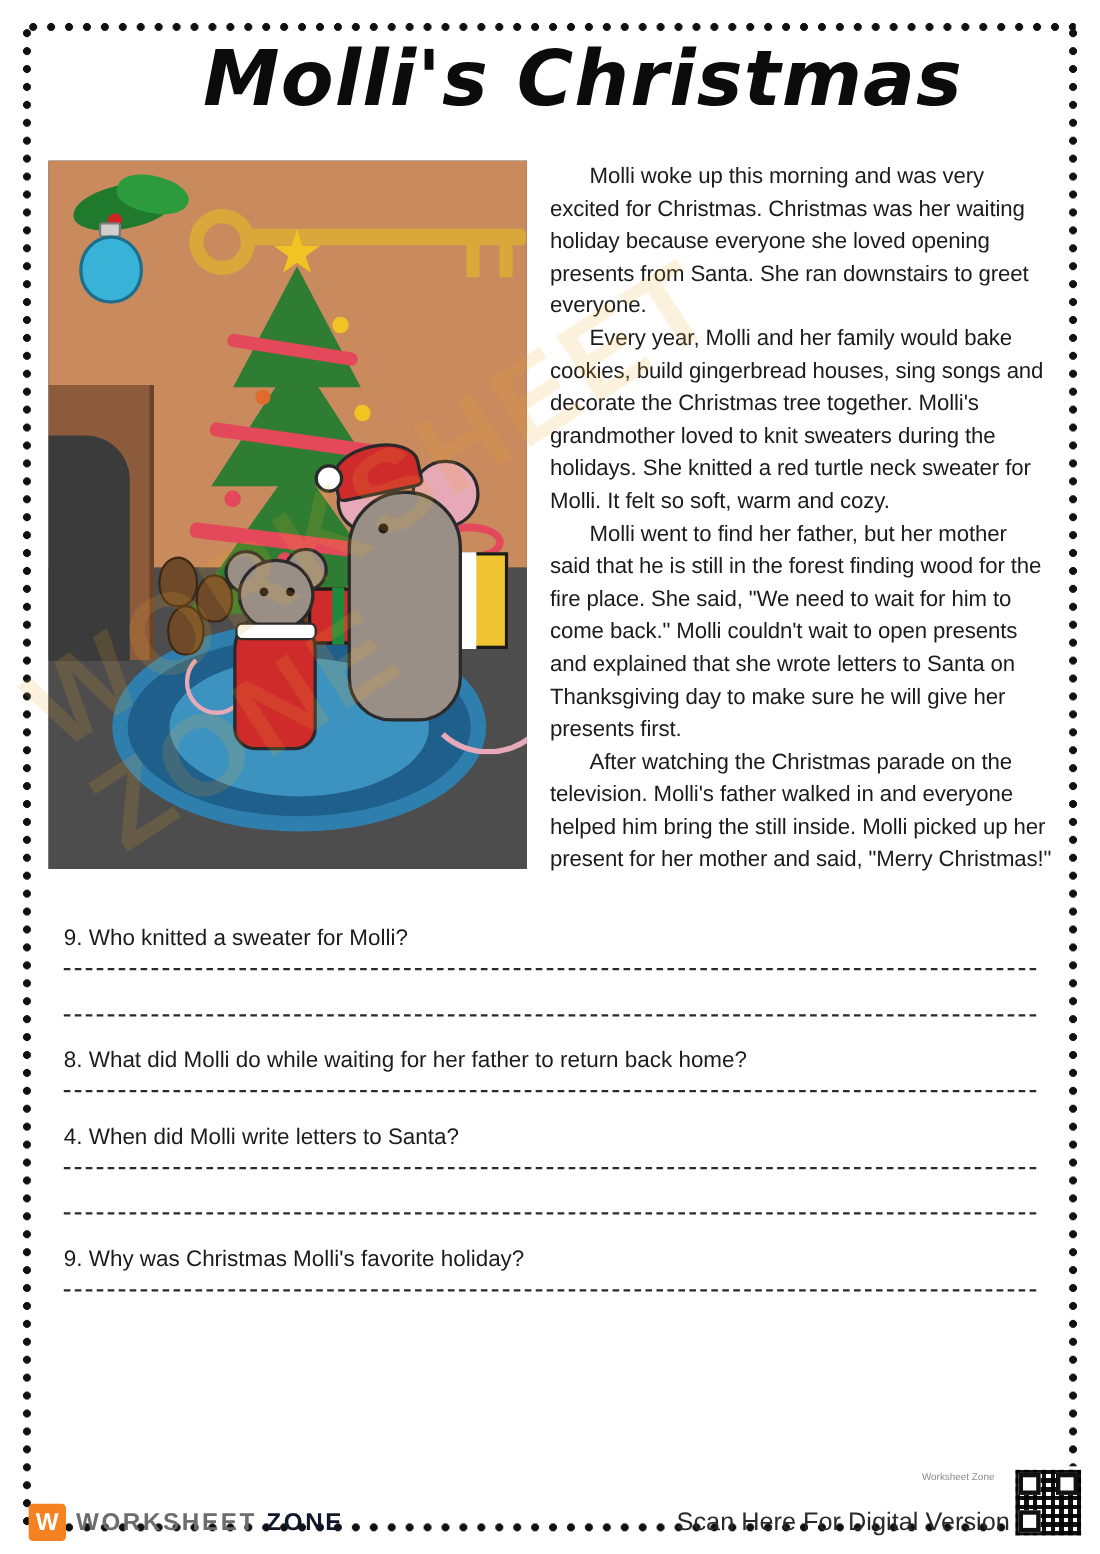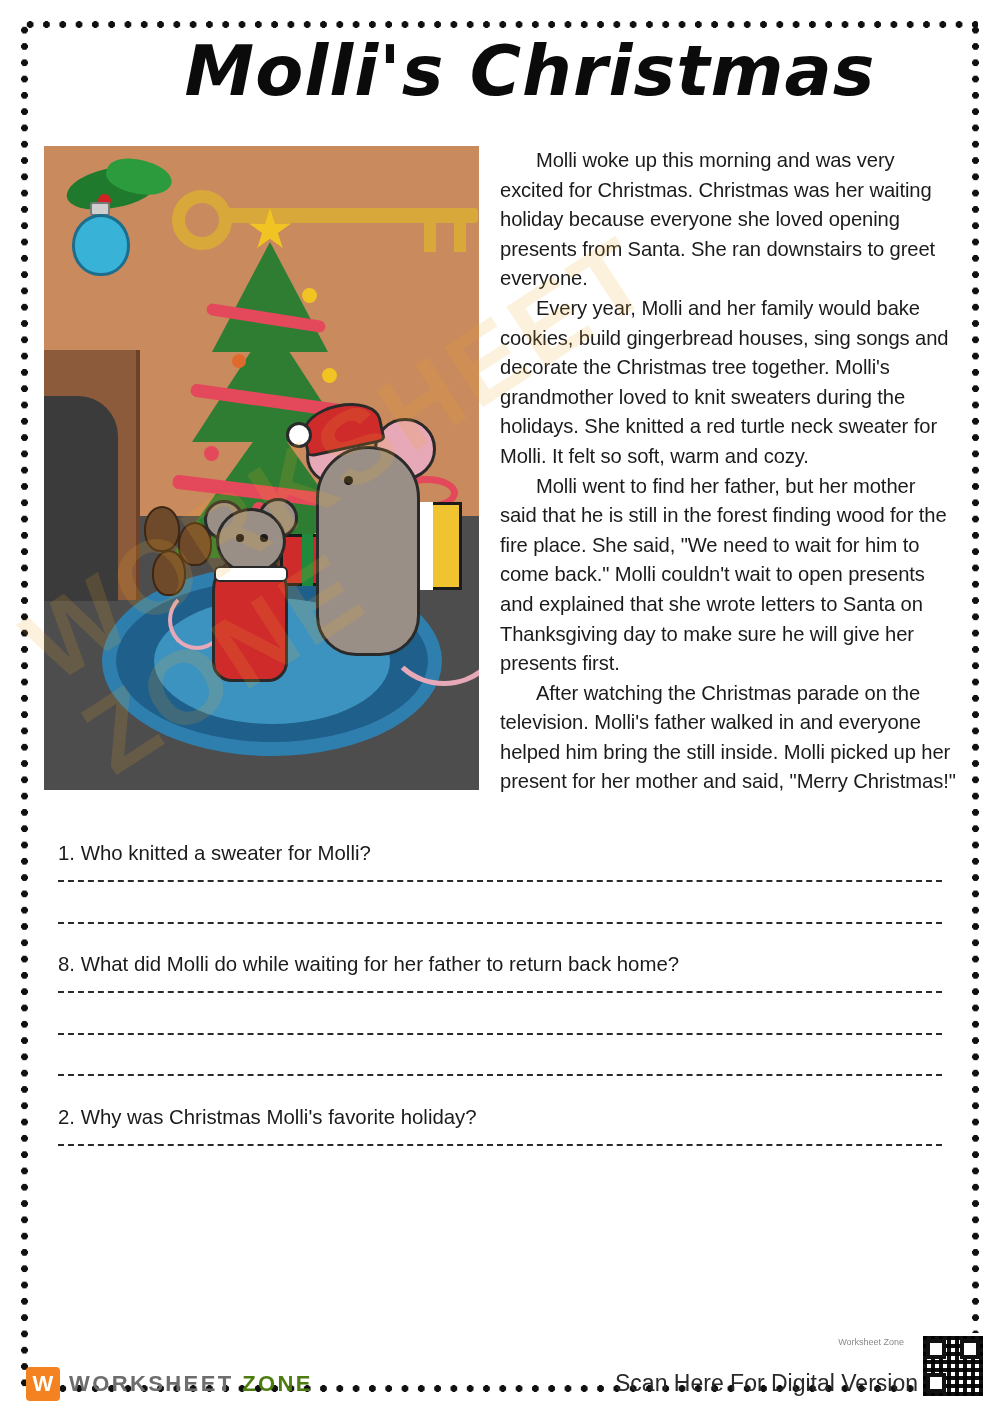--- a/index.html
+++ b/index.html
@@ -283,21 +283,21 @@
     font-size: 22px; font-weight: bold;
     display: flex; align-items: center; justify-content: center;
     font-family: "Liberation Sans", sans-serif;
   }
   .brand-text {
     font-size: 22px;
     font-weight: bold;
     color: #6d6d6d;
     letter-spacing: 2.4px;
   }
-  .brand-text .zone { color: #4d7c0f; }
+  .brand-text .zone { color: #0f172a; }
   .scan-text {
     position: absolute;
     right: 82px; bottom: 16px;
     font-size: 23px;
     color: #2a2a2a;
   }
   .qr {
     position: absolute;
     right: 14px; bottom: 14px;
     width: 66px; height: 66px;
@@ -402,38 +402,39 @@
       <p>Molli went to find her father, but her mother said that he is still in the forest finding wood for the fire place. She said, "We need to wait for him to come back." Molli couldn't wait to open presents and explained that she wrote letters to Santa on Thanksgiving day to make sure he will give her presents first.</p>
       <p>After watching the Christmas parade on the television. Molli's father walked in  and everyone helped him bring the still inside. Molli picked up her present for her mother and said, "Merry Christmas!"</p>
     </div>
 
   </div>
 
   <div class="watermark">WORKSHEET ZONE</div>
 
   <div class="questions">
     <div class="q-block">
-      <div class="q-text">1. Who knitted a sweater for Molli?</div>
+      <div class="q-text">9. Who knitted a sweater for Molli?</div>
       <div class="q-line"></div>
     </div>
     <div class="q-block">
       <div class="q-line"></div>
     </div>
     <div class="q-block">
       <div class="q-text">8. What did Molli do while waiting for her father to return back home?</div>
       <div class="q-line"></div>
     </div>
     <div class="q-block">
-      <div class="q-line"></div>
-    </div>
-    <div class="q-block">
-      <div class="q-line"></div>
-    </div>
-    <div class="q-block">
-      <div class="q-text">2. Why was Christmas Molli's favorite holiday?</div>
+      <div class="q-text">4.  When did Molli write letters to Santa?</div>
+      <div class="q-line"></div>
+    </div>
+    <div class="q-block">
+      <div class="q-line"></div>
+    </div>
+    <div class="q-block">
+      <div class="q-text">9. Why was Christmas Molli's favorite holiday?</div>
       <div class="q-line"></div>
     </div>
   </div>
 
   <div class="footer">
     <div class="brand">
       <div class="brand-mark">W</div>
       <div class="brand-text">
         <span>WORKSHEET</span>
         <span class="zone">ZONE</span>

